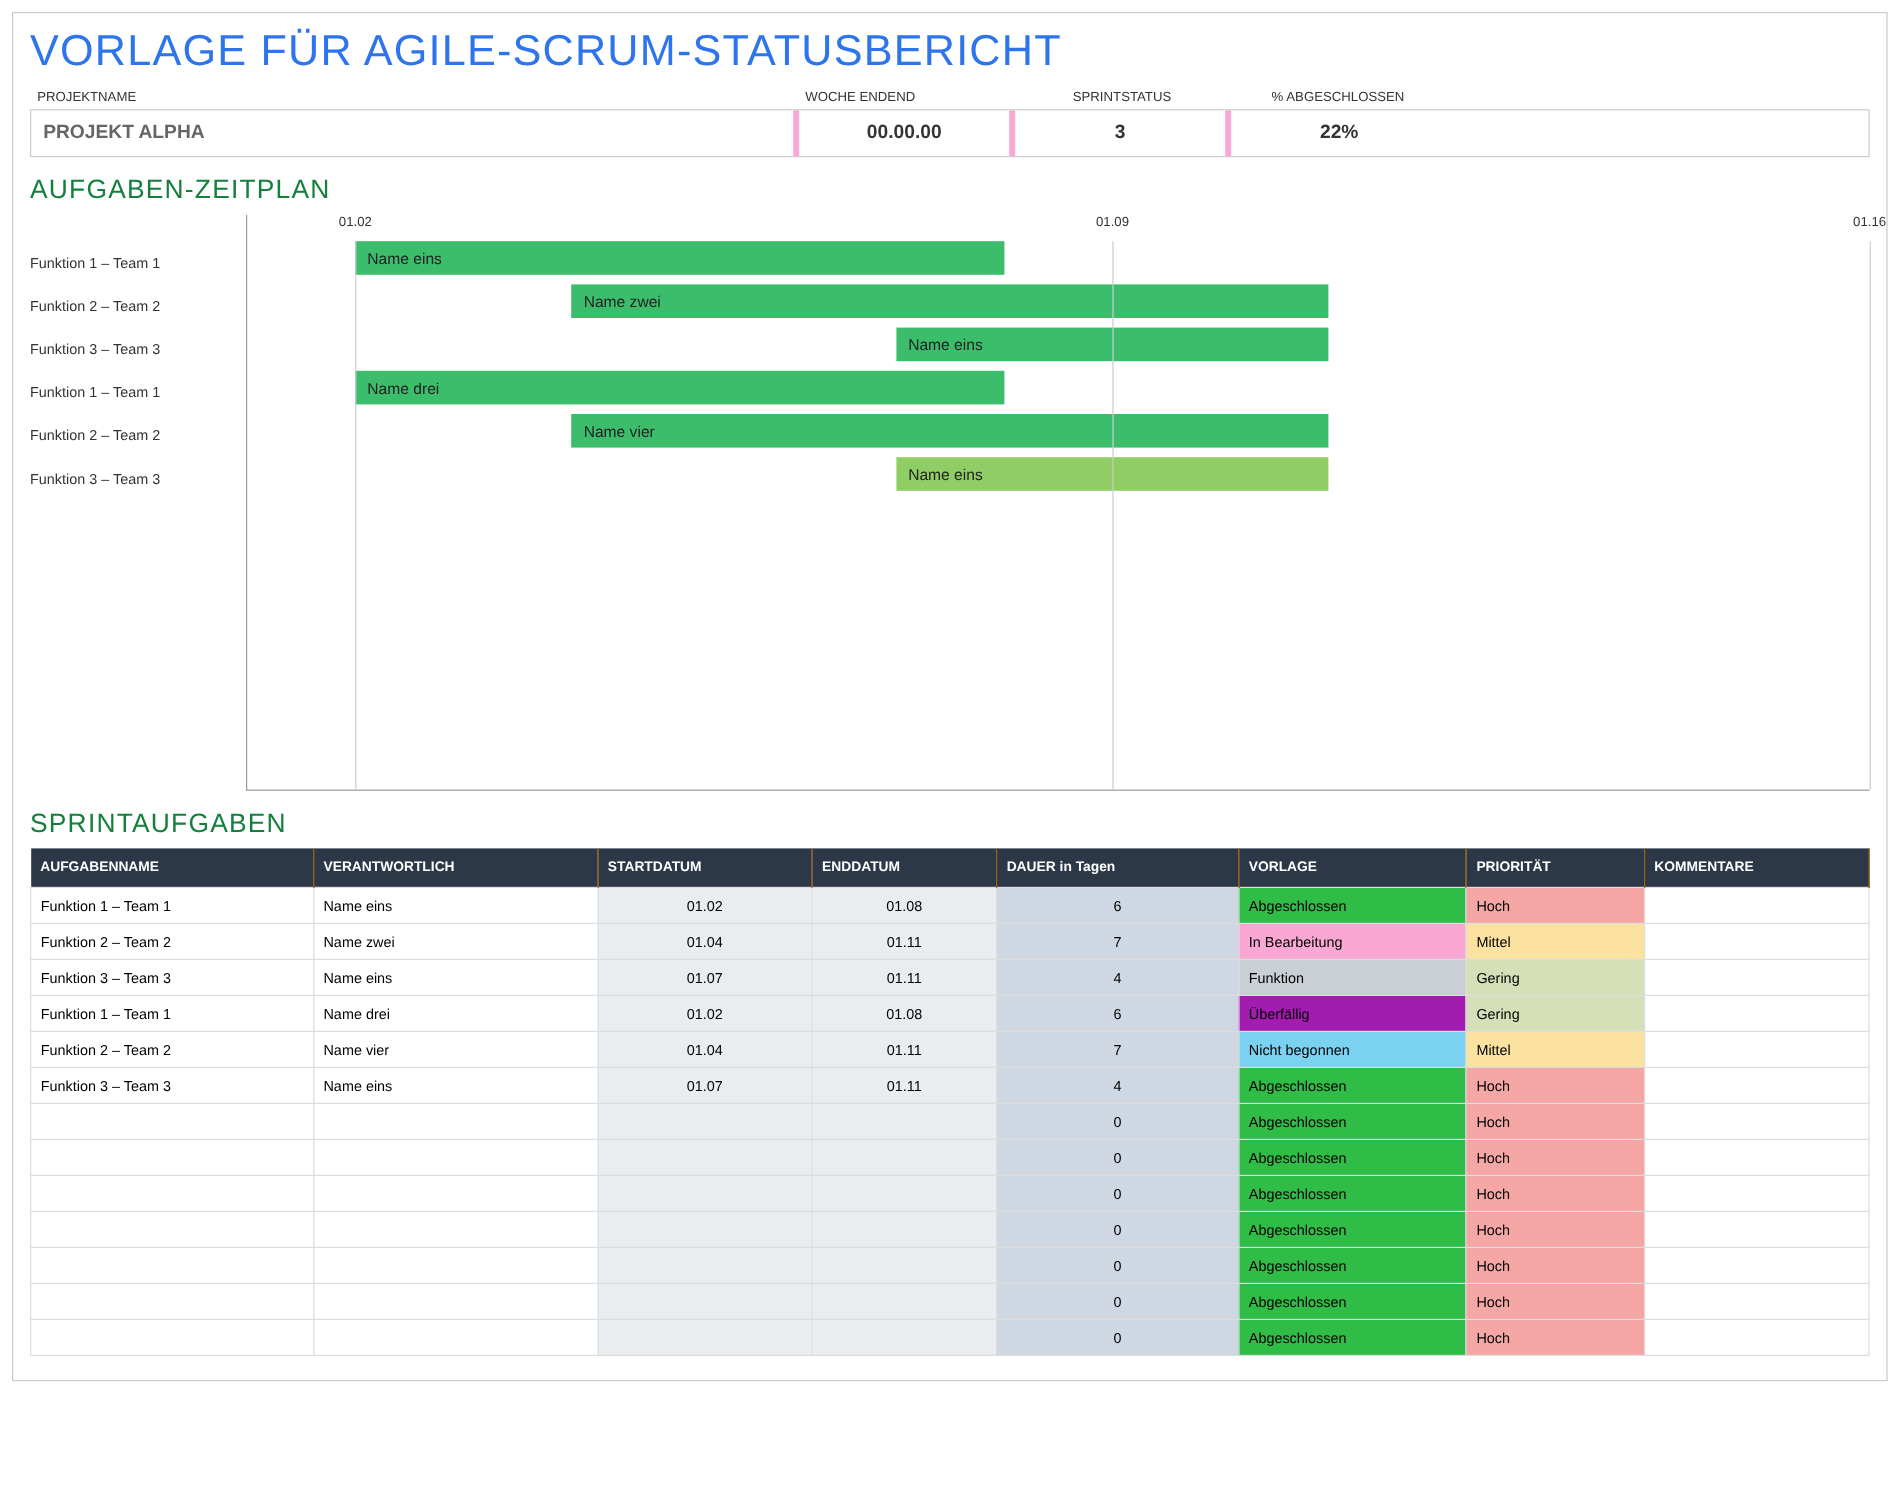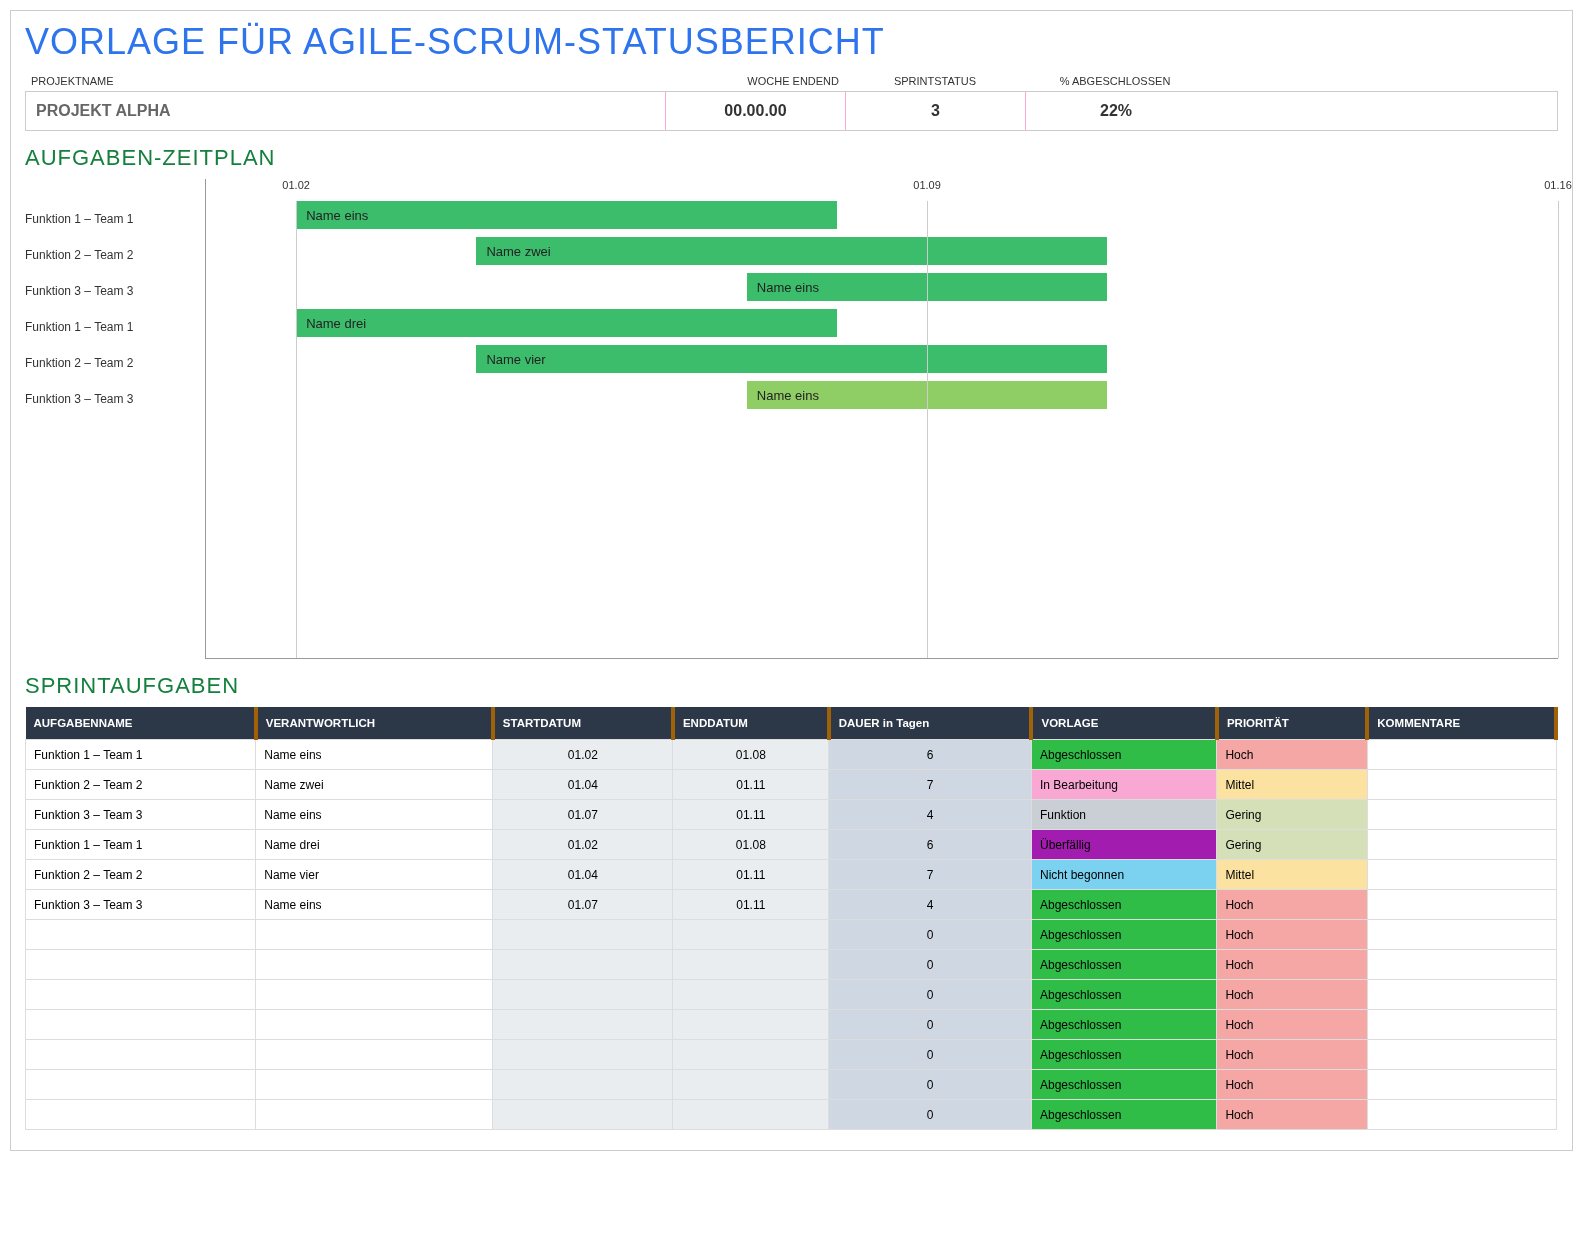--- a/index.html
+++ b/index.html
@@ -3,47 +3,47 @@
 <meta charset="utf-8">
 <style>
 * { box-sizing: border-box; margin: 0; padding: 0; }
 body { font-family: "Segoe UI", Arial, sans-serif; background: #fff; padding: 10px; width: 1583px; }
 .page { border: 1px solid #ccc; padding: 10px 14px 20px 14px; }
 h1 { color: #2e74ed; font-weight: 400; font-size: 36px; letter-spacing: 1px; margin-bottom: 8px; }
 .sub { color: #15803d; font-weight: 400; font-size: 22px; letter-spacing: 1px; margin: 14px 0 8px 0; }
 .summary-head, .summary-row { display: grid; grid-template-columns: 640px 180px 180px 180px; }
 .summary-head div { font-size: 11px; color: #333; padding: 4px 6px; }
 .summary-row { border: 1px solid #ccc; }
-.summary-row div { padding: 10px 10px; font-weight: 600; font-size: 16px; color: #333; text-align: center; border-right: 1px solid #f9a8d4; }
+.summary-row div { padding: 10px 10px; font-weight: 600; font-size: 16px; color: #333; text-align: center; border-right: 5px solid #f9a8d4; }
 .summary-row div:last-child { border-right: none; }
 .summary-row .pn { text-align: left; color: #666; }
 .gantt { display: flex; margin-top: 6px; }
 .gantt-labels { width: 180px; padding-top: 22px; }
 .gantt-labels div { height: 36px; display: flex; align-items: center; font-size: 12px; color: #333; }
 .gantt-area { position: relative; flex: 1; border-left: 1px solid #999; border-bottom: 1px solid #999; height: 480px; }
 .gantt-dates { position: absolute; top: 0; left: 0; right: 0; height: 22px; font-size: 11px; color: #333; }
 .gantt-dates span { position: absolute; top: 0; }
 .gantt-grid { position: absolute; top: 22px; bottom: 0; width: 1px; background: #ccc; }
 .gantt-bars { position: absolute; top: 22px; left: 0; right: 0; }
 .bar { height: 28px; margin-bottom: 8px; position: relative; }
 .bar-inner { position: absolute; top: 0; bottom: 0; display: flex; align-items: center; padding-left: 10px; font-size: 13px; color: #222; }
 .task-table { width: 100%; border-collapse: collapse; margin-top: 4px; font-size: 12px; }
-.task-table th { background: #2c3747; color: #fff; font-weight: 600; text-align: left; padding: 10px 8px; font-size: 11.5px; border-right: 4px solid #a16207; }
+.task-table th { background: #2c3747; color: #fff; font-weight: 600; text-align: left; padding: 10px 8px; font-size: 11.5px; border-right: 1px solid #a16207; }
 .task-table td { padding: 6px 8px; border: 1px solid #ddd; height: 30px; }
 .task-table td.c { text-align: center; }
 </style>
 </head>
 <body>
 
 <div class="page">
   <h1>VORLAGE FÜR AGILE-SCRUM-STATUSBERICHT</h1>
 
   <div class="summary-head">
     <div>PROJEKTNAME</div>
-    <div style="text-align:right">WOCHE ENDEND</div>
+    <div style="text-align:left">WOCHE ENDEND</div>
     <div style="text-align:center">SPRINTSTATUS</div>
     <div style="text-align:center">% ABGESCHLOSSEN</div>
   </div>
   <div class="summary-row">
     <div class="pn">PROJEKT ALPHA</div>
     <div>00.00.00</div>
     <div>3</div>
     <div>22%</div>
   </div>
 

